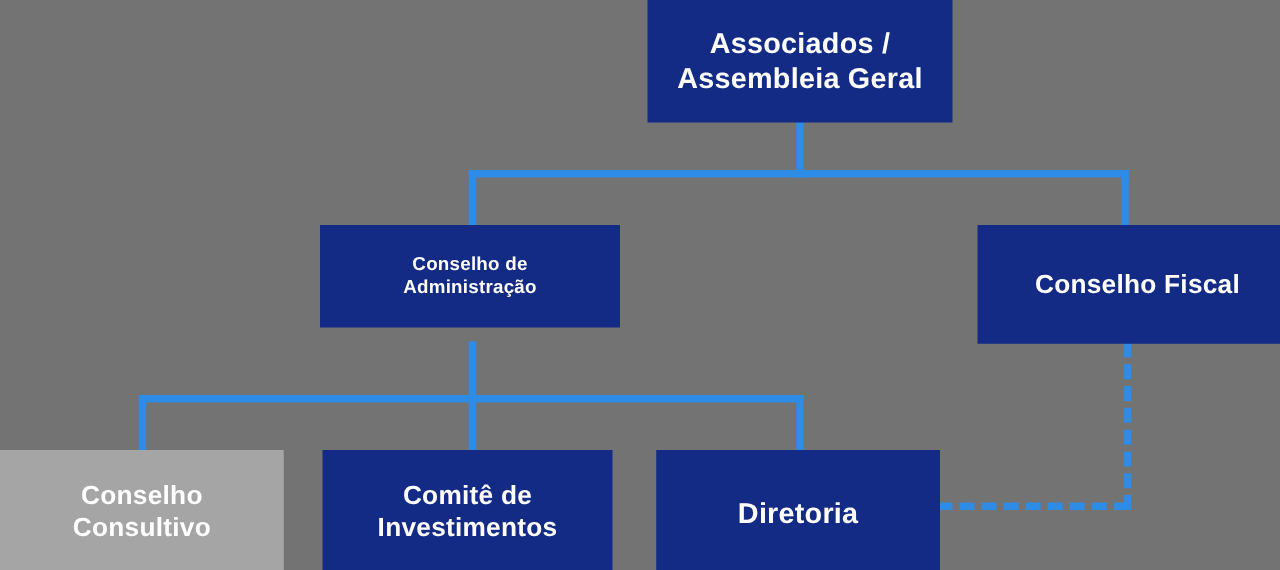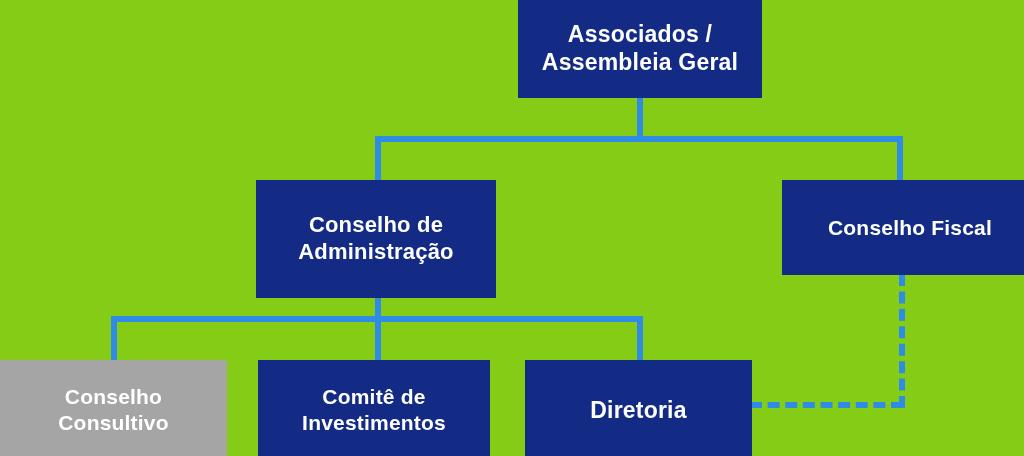--- a/index.html
+++ b/index.html
@@ -4,21 +4,21 @@
 <style>
   html, body {
     margin: 0;
     padding: 0;
     background: #000000;
   }
   #canvas {
     position: relative;
     width: 1024px;
     height: 456px;
-    background: #84cc16;
+    background: #737373;
     overflow: hidden;
     font-family: "Liberation Sans", sans-serif;
   }
   .node {
     position: absolute;
     box-sizing: border-box;
     display: flex;
     align-items: center;
     justify-content: center;
     text-align: center;
@@ -31,22 +31,22 @@
   }
   .node.navy  { background: #132b85; }
   .node.gray  { background: #a5a5a5; }
 
   
   #node-assembleia {
     left: 518px; top: -2px; width: 244px; height: 100px;
     font-size: 23px;
   }
   #node-conselho-administracao {
-    left: 256px; top: 180px; width: 240px; height: 118px;
-    font-size: 22px;
+    left: 256px; top: 180px; width: 240px; height: 82px;
+    font-size: 15px;
   }
   #node-conselho-fiscal {
     left: 782px; top: 180px; width: 256px; height: 95px;
     font-size: 21px;
   }
   #node-conselho-consultivo {
     left: 0px; top: 360px; width: 227px; height: 100px;
     font-size: 21px;
   }
   #node-comite-investimentos {

